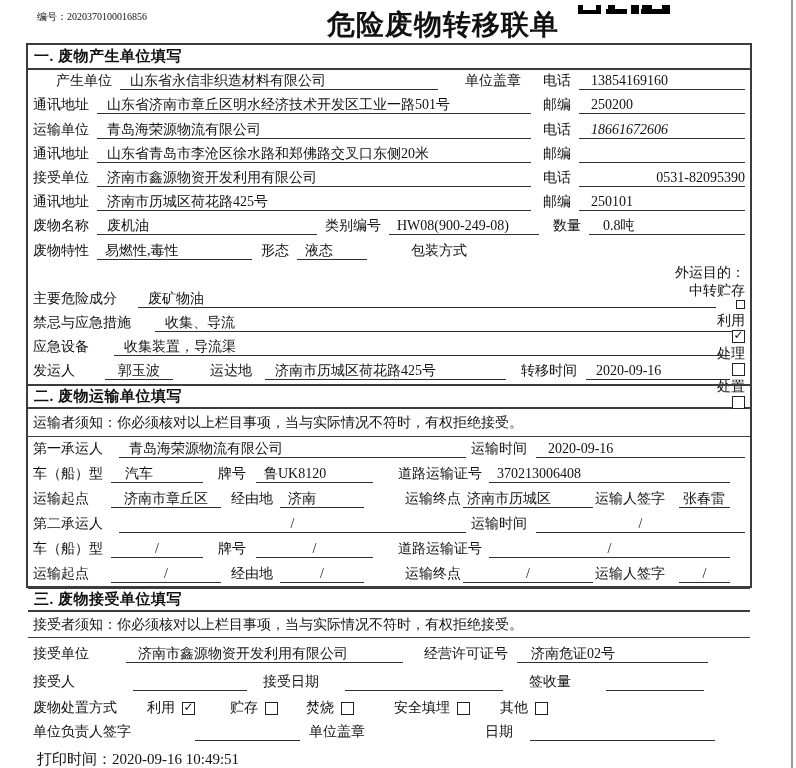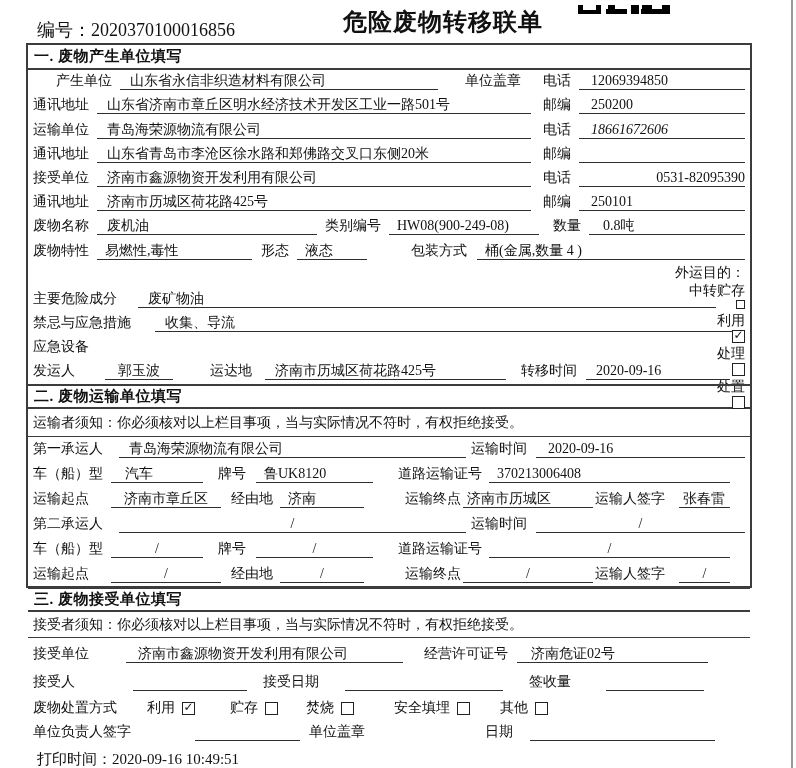--- a/index.html
+++ b/index.html
@@ -1,20 +1,20 @@
 <!DOCTYPE html>
 <html><head>
 <meta charset="utf-8">
 <style>
   html,body{margin:0;padding:0;}
   body{width:796px;height:768px;background:#ffffff;position:relative;overflow:hidden;
        font-family:"Liberation Serif","DejaVu Serif",serif;color:#111;}
   .abs{position:absolute;}
-  #doc-number{left:37px;top:18px;font-size:18px;white-space:nowrap;}
-  #doc-title{left:443px;top:6px;transform:translateX(-50%);font-size:24px;font-weight:bold;white-space:nowrap;letter-spacing:1px;}
+  #doc-number{left:37px;top:10px;font-size:10px;white-space:nowrap;}
+  #doc-title{left:443px;top:6px;transform:translateX(-50%);font-size:28px;font-weight:bold;white-space:nowrap;letter-spacing:1px;}
   #print-line{left:37px;top:750px;font-size:15px;white-space:nowrap;}
   #qr-frag{left:578px;top:0;width:92px;height:9px;}
   #page-edge{left:791px;top:0;width:2px;height:768px;background:#9a9a9a;}
   .tbl{position:absolute;left:26px;top:43px;width:726px;height:545px;border:2px solid #3c3c3c;
        box-sizing:border-box;display:flex;flex-direction:column;background:#fff;}
   .sec-h{flex:none;border-bottom:2px solid #3c3c3c;font-weight:bold;font-size:15px;
          display:flex;align-items:center;padding-left:6px;box-sizing:border-box;letter-spacing:.5px;}
   .bt{border-top:2px solid #3c3c3c;}
   .row{flex:none;display:flex;align-items:flex-end;padding:0 5px 4px 5px;font-size:14px;box-sizing:border-box;}
   .notice{border-bottom:1.5px solid #3c3c3c;align-items:center;padding-bottom:0;}
@@ -51,21 +51,21 @@
 
 <div class="tbl">
 
   <div class="sec-h" style="height:25px;">一. 废物产生单位填写</div>
 
   <div class="row" style="height:24.2px;padding-left:28px;">
     <span class="lbl">产生单位</span>
     <span class="u" style="margin-left:8px;width:318px;padding-left:10px;">山东省永信非织造材料有限公司</span>
     <span class="lbl" style="margin-left:27px;">单位盖章</span>
     <span class="lbl" style="margin-left:auto;">电话</span>
-    <span class="u" style="margin-left:8px;width:166px;padding-left:12px;">12069394850</span>
+    <span class="u" style="margin-left:8px;width:166px;padding-left:12px;">13854169160</span>
   </div>
 
   <div class="row" style="height:24.2px;">
     <span class="lbl">通讯地址</span>
     <span class="u fill" style="margin-left:8px;margin-right:12px;padding-left:10px;">山东省济南市章丘区明水经济技术开发区工业一路501号</span>
     <span class="lbl">邮编</span>
     <span class="u" style="margin-left:8px;width:166px;padding-left:12px;">250200</span>
   </div>
 
   <div class="row" style="height:24.2px;">
@@ -104,21 +104,20 @@
     <span class="lbl" style="margin-left:14px;">数量</span>
     <span class="u fill" style="margin-left:8px;padding-left:14px;">0.8吨</span>
   </div>
 
   <div class="row" style="height:24.2px;">
     <span class="lbl">废物特性</span>
     <span class="u" style="margin-left:8px;width:155px;padding-left:8px;">易燃性,毒性</span>
     <span class="lbl" style="margin-left:9px;">形态</span>
     <span class="u" style="margin-left:8px;width:70px;padding-left:8px;">液态</span>
     <span class="lbl" style="margin-left:44px;">包装方式</span>
-    <span class="u fill" style="margin-left:10px;padding-left:8px;">桶(金属,数量 4 )</span>
   </div>
 
   <div class="row" style="height:24.2px;flex-direction:column;">
     <span class="lbl">外运目的：</span>
     <span class="lbl" style="margin-left:12px;">中转贮存</span>
     <span class="cb sm">
         <i></i>
       </span>
     <span class="lbl" style="margin-left:67px;">利用</span>
     <span class="cb">
@@ -139,20 +138,21 @@
     <span class="u fill" style="margin-left:21px;margin-right:29px;padding-left:10px;">废矿物油</span>
   </div>
 
   <div class="row" style="height:24.2px;">
     <span class="lbl">禁忌与应急措施</span>
     <span class="u fill" style="margin-left:24px;margin-right:10px;padding-left:10px;">收集、导流</span>
   </div>
 
   <div class="row" style="height:24.2px;">
     <span class="lbl">应急设备</span>
+    <span class="u fill" style="margin-left:25px;margin-right:15px;padding-left:10px;">收集装置，导流渠</span>
   </div>
 
   <div class="row" style="height:24.2px;">
     <span class="lbl">发运人</span>
     <span class="u c" style="margin-left:30px;width:68px;">郭玉波</span>
     <span class="lbl" style="margin-left:37px;">运达地</span>
     <span class="u" style="margin-left:13px;width:241px;padding-left:10px;">济南市历城区荷花路425号</span>
     <span class="lbl" style="margin-left:15px;">转移时间</span>
     <span class="u fill" style="margin-left:9px;margin-right:15px;padding-left:10px;">2020-09-16</span>
   </div>

